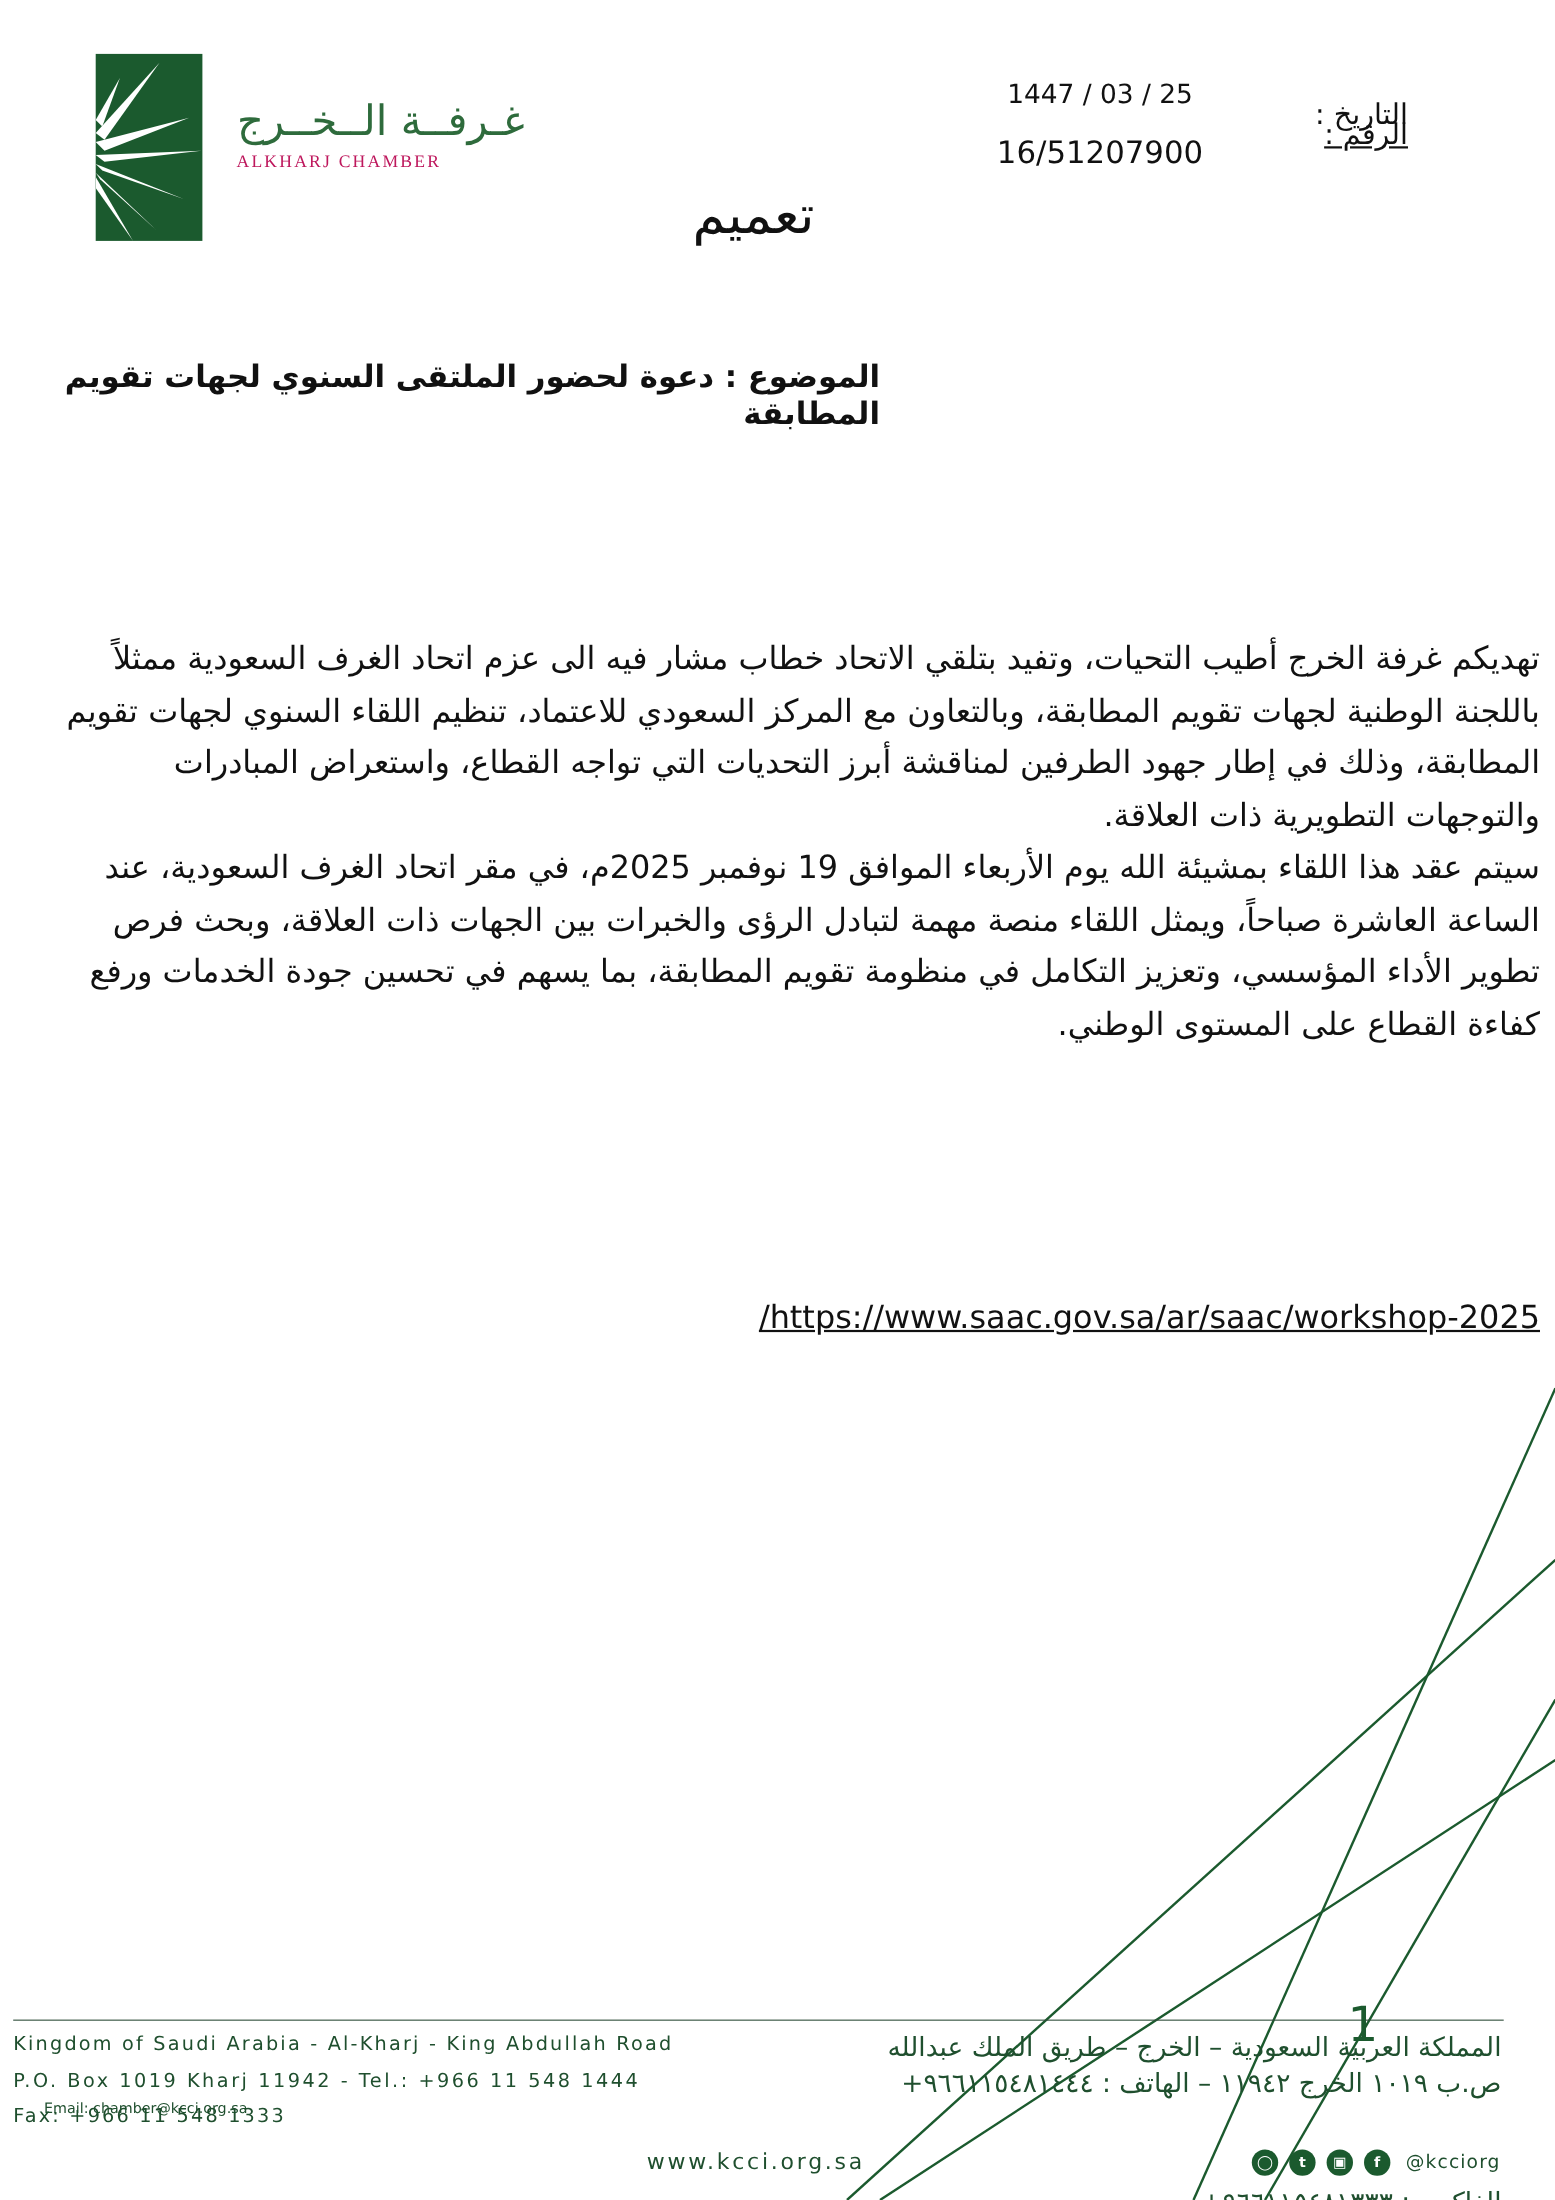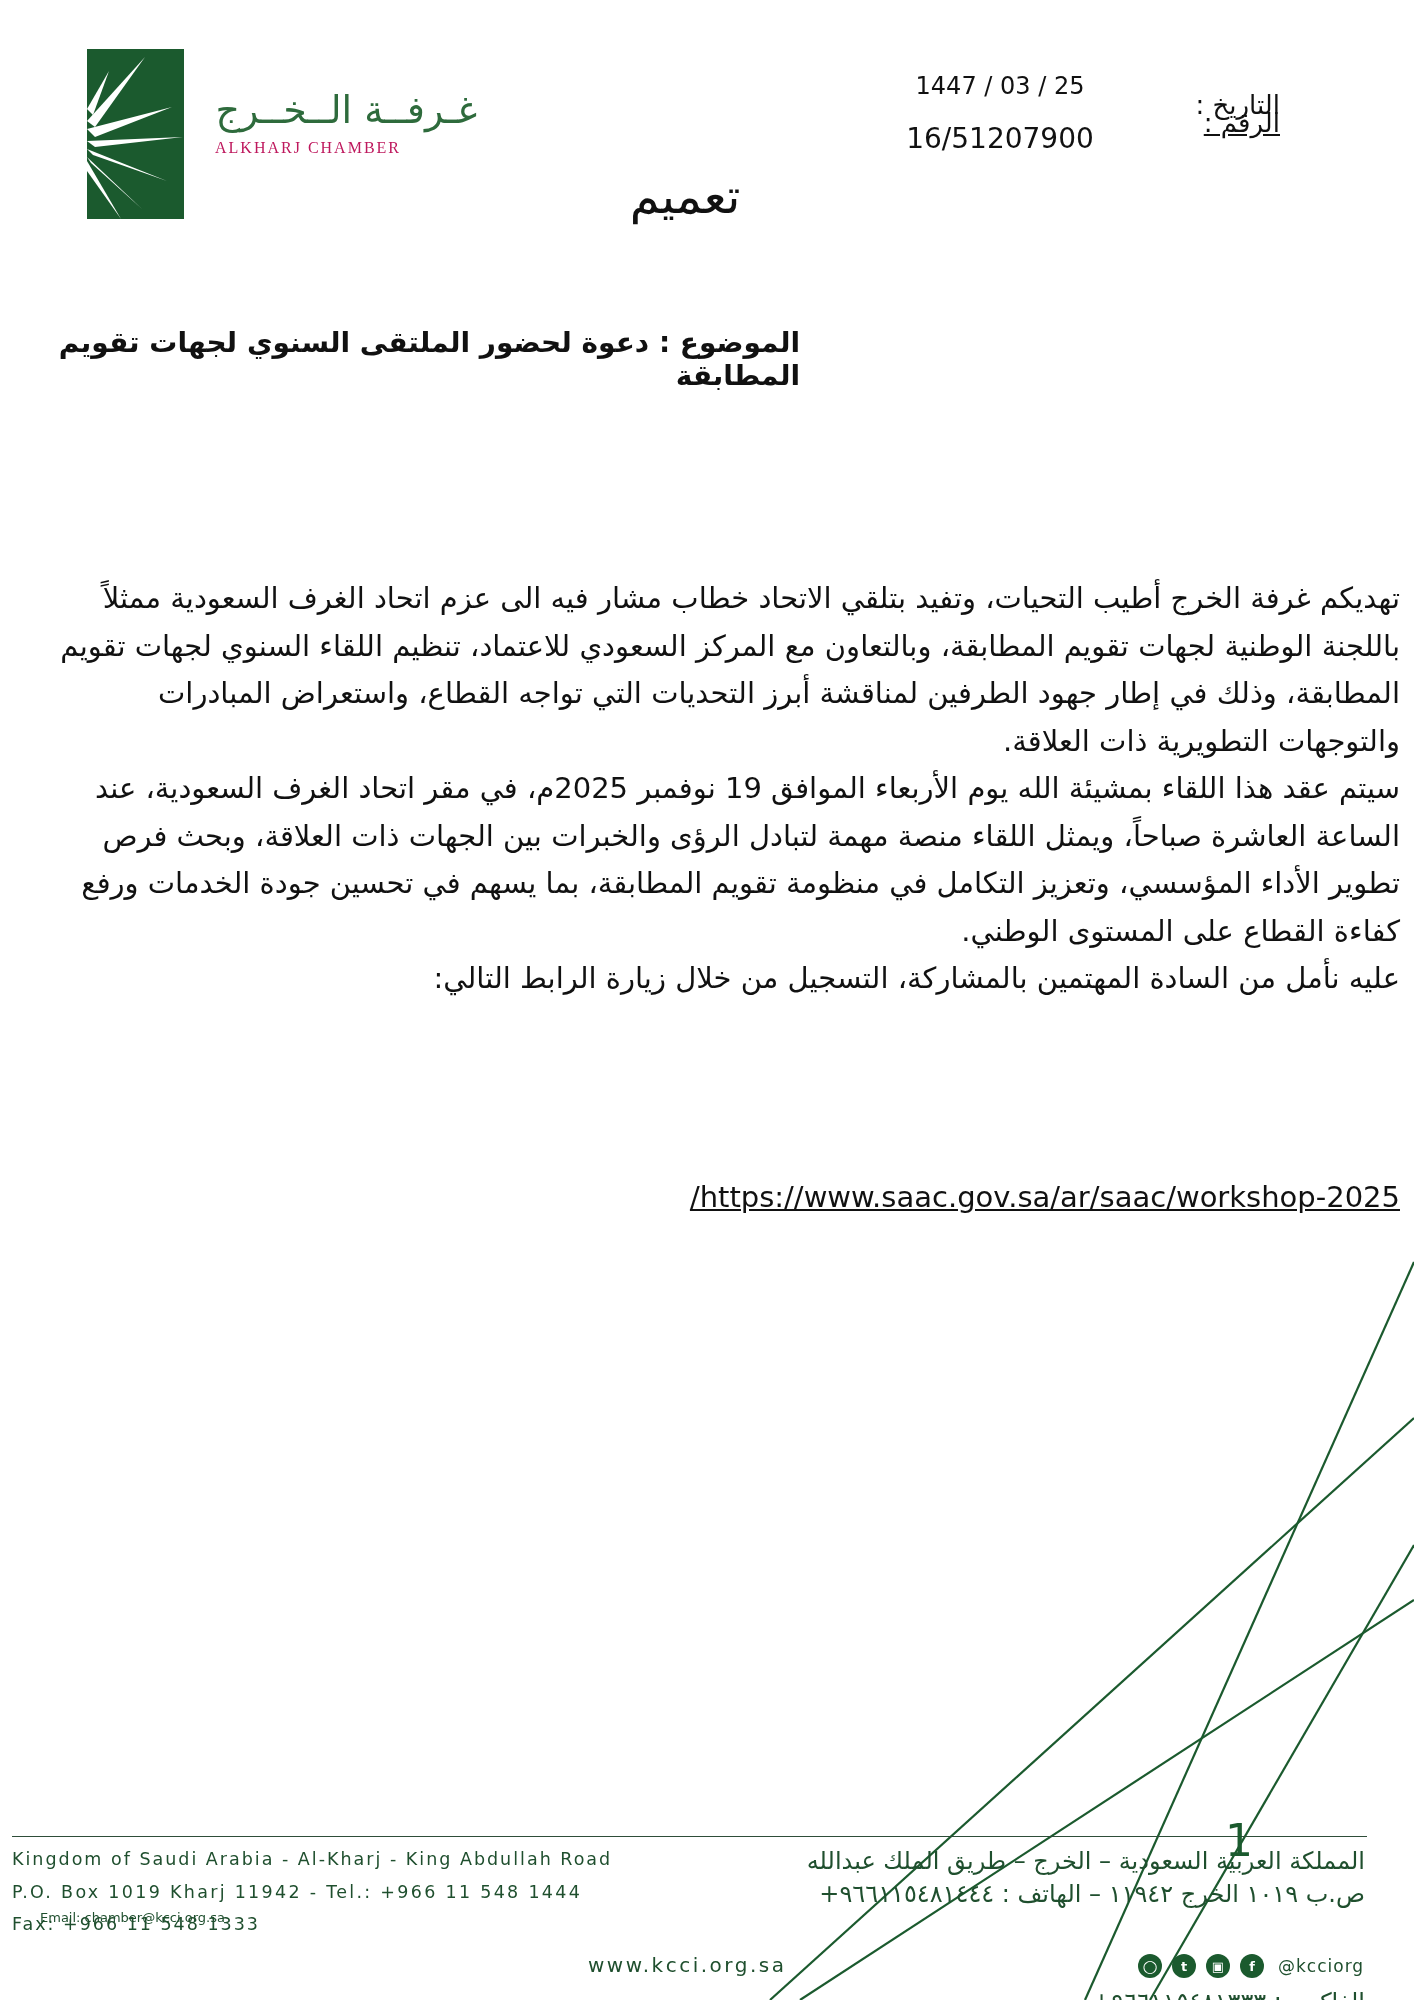--- a/index.html
+++ b/index.html
@@ -65,21 +65,20 @@
 <div id="num-label" class="abs meta-label">الرقم  :</div>
 <div id="date-val" class="abs">1447 / 03 / 25</div>
 <div id="num-val" class="abs">16/51207900</div>
 <div id="doc-title" class="abs">تعميم</div>
 
 <div id="subject" class="abs">الموضوع : دعوة لحضور الملتقى السنوي لجهات تقويم المطابقة</div>
 
 <div id="body" class="abs">
   <p>تهديكم غرفة الخرج أطيب التحيات، وتفيد بتلقي الاتحاد خطاب مشار فيه الى عزم اتحاد الغرف السعودية ممثلاً باللجنة الوطنية لجهات تقويم المطابقة، وبالتعاون مع المركز السعودي للاعتماد، تنظيم اللقاء السنوي لجهات تقويم المطابقة، وذلك في إطار جهود الطرفين لمناقشة أبرز التحديات التي تواجه القطاع، واستعراض المبادرات والتوجهات التطويرية ذات العلاقة.</p>
   <p>سيتم عقد هذا اللقاء بمشيئة الله يوم الأربعاء الموافق 19 نوفمبر 2025م، في مقر اتحاد الغرف السعودية، عند الساعة العاشرة صباحاً، ويمثل اللقاء منصة مهمة لتبادل الرؤى والخبرات بين الجهات ذات العلاقة، وبحث فرص تطوير الأداء المؤسسي، وتعزيز التكامل في منظومة تقويم المطابقة، بما يسهم في تحسين جودة الخدمات ورفع كفاءة القطاع على المستوى الوطني.</p>
-  <p>عليه نأمل من السادة المهتمين بالمشاركة، التسجيل من خلال زيارة الرابط التالي:</p>
 </div>
 <div id="link-row" class="abs">
   <a>/https://www.saac.gov.sa/ar/saac/workshop-2025</a>
 </div>
 
 <svg id="deco" class="abs" viewBox="0 0 1414 2000">
   <g stroke="#1b5a2e" stroke-width="2.2" fill="none">
     <line x1="1414" y1="1262" x2="1085" y2="2000"></line>
     <line x1="1414" y1="1418" x2="770" y2="2000"></line>
     <line x1="1414" y1="1545" x2="1150" y2="2000"></line>

